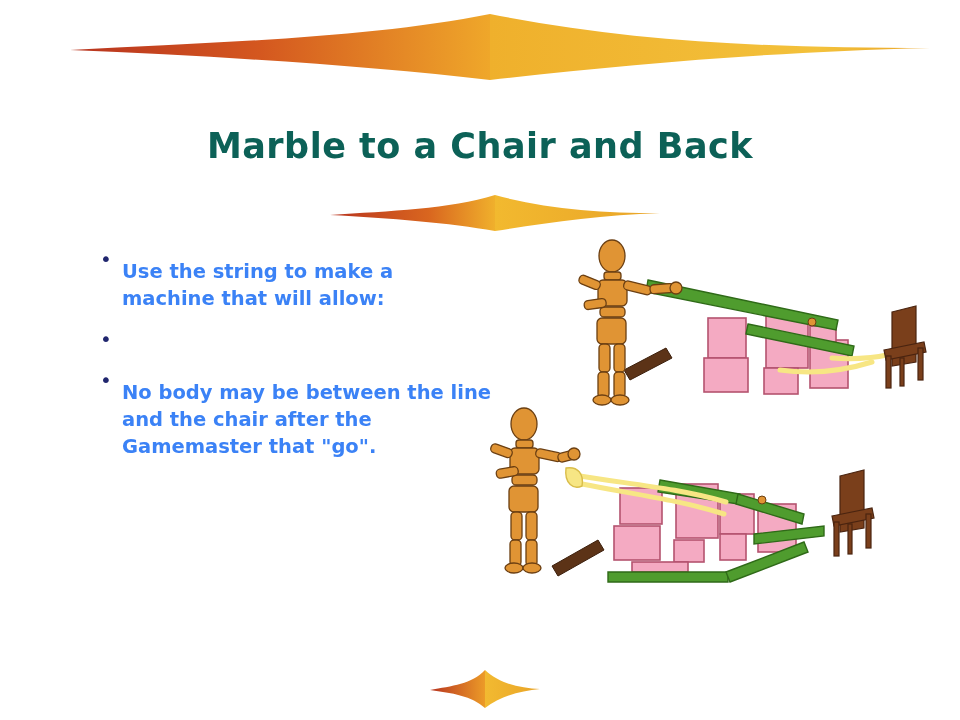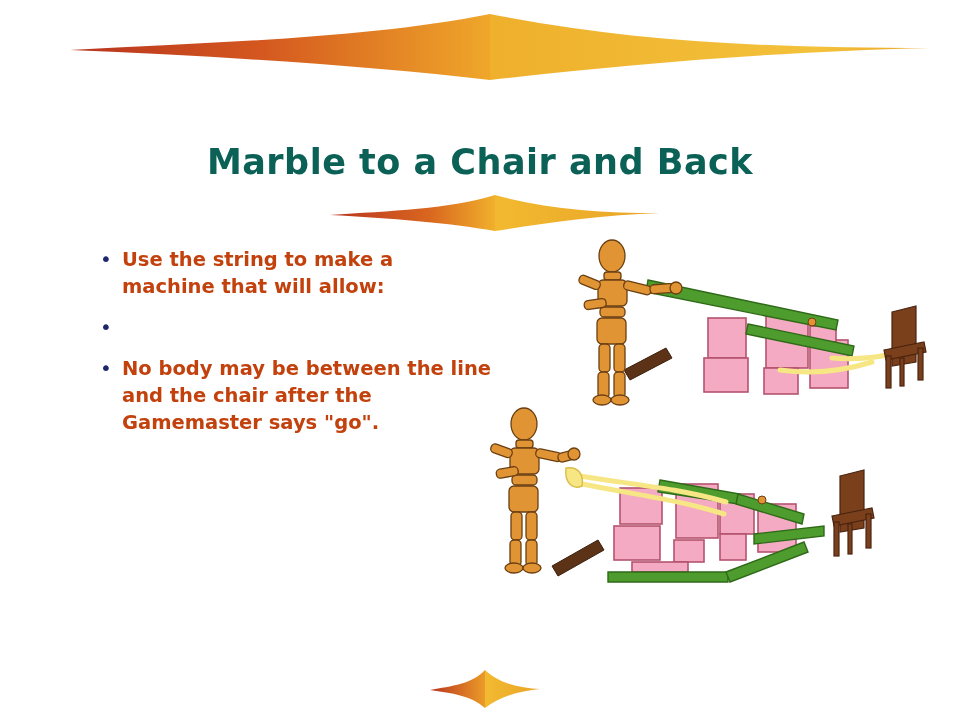--- a/index.html
+++ b/index.html
@@ -22,21 +22,21 @@
     pointer-events: none;
   }
   .orn-top { left: 70px; top: 8px; width: 860px; height: 78px; }
   .orn-mid { left: 330px; top: 193px; width: 330px; height: 42px; }
   .orn-bot { left: 430px; top: 668px; width: 110px; height: 44px; }
 
   
   #title {
     position: absolute;
     left: 0;
-    top: 142px;
+    top: 126px;
     width: 960px;
     text-align: center;
     font-family: "DejaVu Sans", sans-serif;
     font-size: 35px;
     font-weight: bold;
     color: #0c6157;
     letter-spacing: 0.5px;
   }
 
   
@@ -60,22 +60,23 @@
     color: #20266e;
     text-align: left;
     padding-left: 4px;
   }
   .bullet .txt {
     flex: 1 1 auto;
     font-family: "DejaVu Sans", sans-serif;
     font-size: 19.5px;
     font-weight: bold;
     line-height: 27px;
-    color: #c2410c;
+    color: #3b82f6;
     max-width: 370px;
+    margin-top: 12px;
   }
 
   
   #artwork {
     position: absolute;
     left: 480px;
     top: 230px;
     width: 470px;
     height: 370px;
   }
@@ -129,21 +130,21 @@
   <div id="bullets">
     <div class="bullet">
       <span class="dot">•</span>
       <span class="txt">Use the string to make a machine that will allow:</span>
     </div>
     <div class="bullet">
       <span class="dot">•</span>
     </div>
     <div class="bullet">
       <span class="dot">•</span>
-      <span class="txt">No body may be between the line and the chair after the Gamemaster says "go".</span>
+      <span class="txt">No body may be between the line and the chair after the Gamemaster that "go".</span>
     </div>
   </div>
 
   <div id="artwork">
     <svg viewBox="0 0 470 370" width="470" height="370">
       <defs>
         <style>
           .blk  { fill:#f4aac2; stroke:#b4536f; stroke-width:1.6; }
           .grn  { fill:#4f9c2e; stroke:#2f6a18; stroke-width:1.4; }
           .ystr { fill:none; stroke:#f7e684; stroke-width:5; stroke-linecap:round; }

